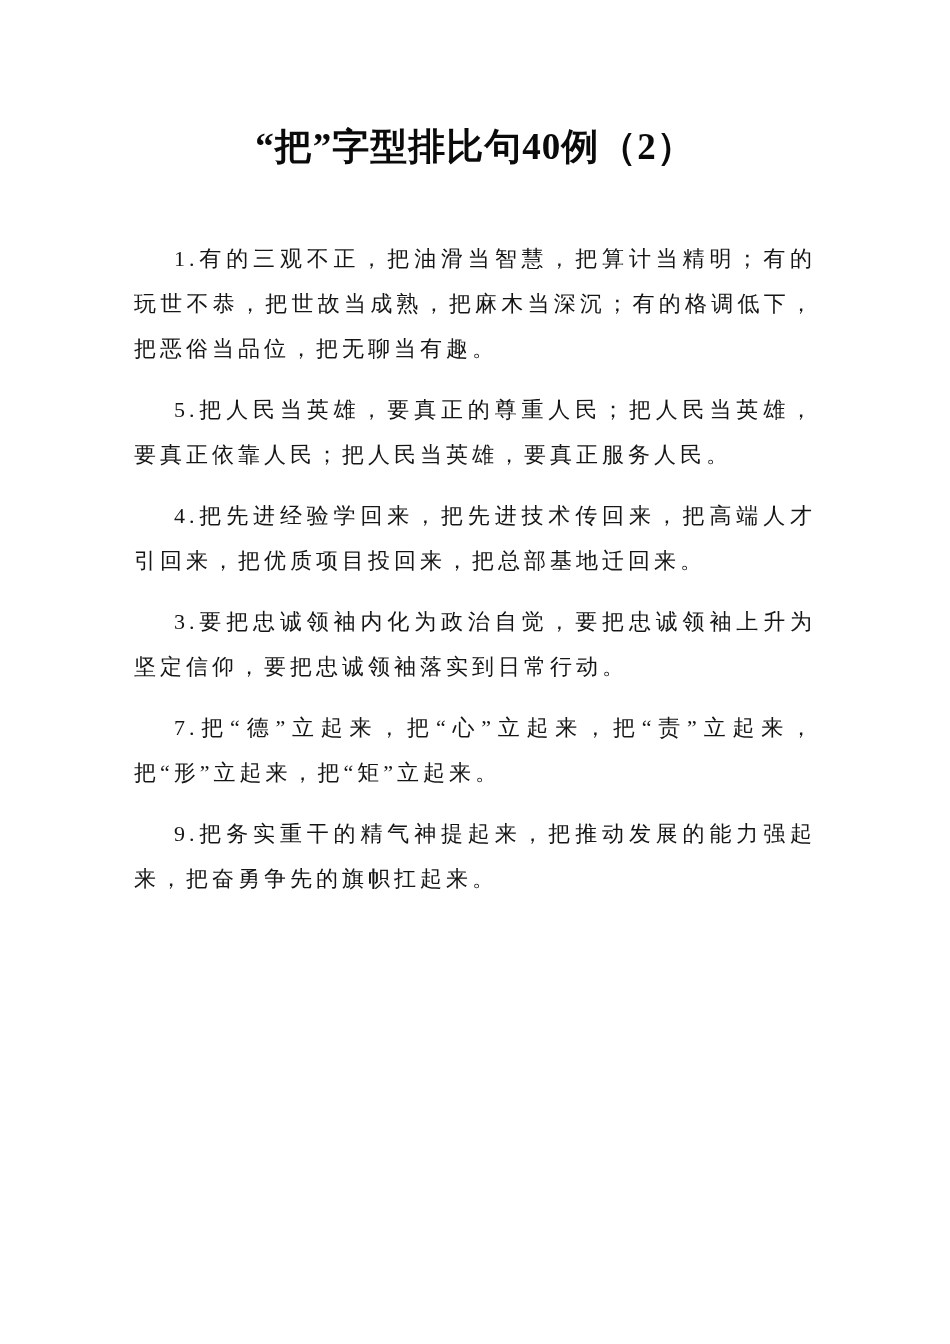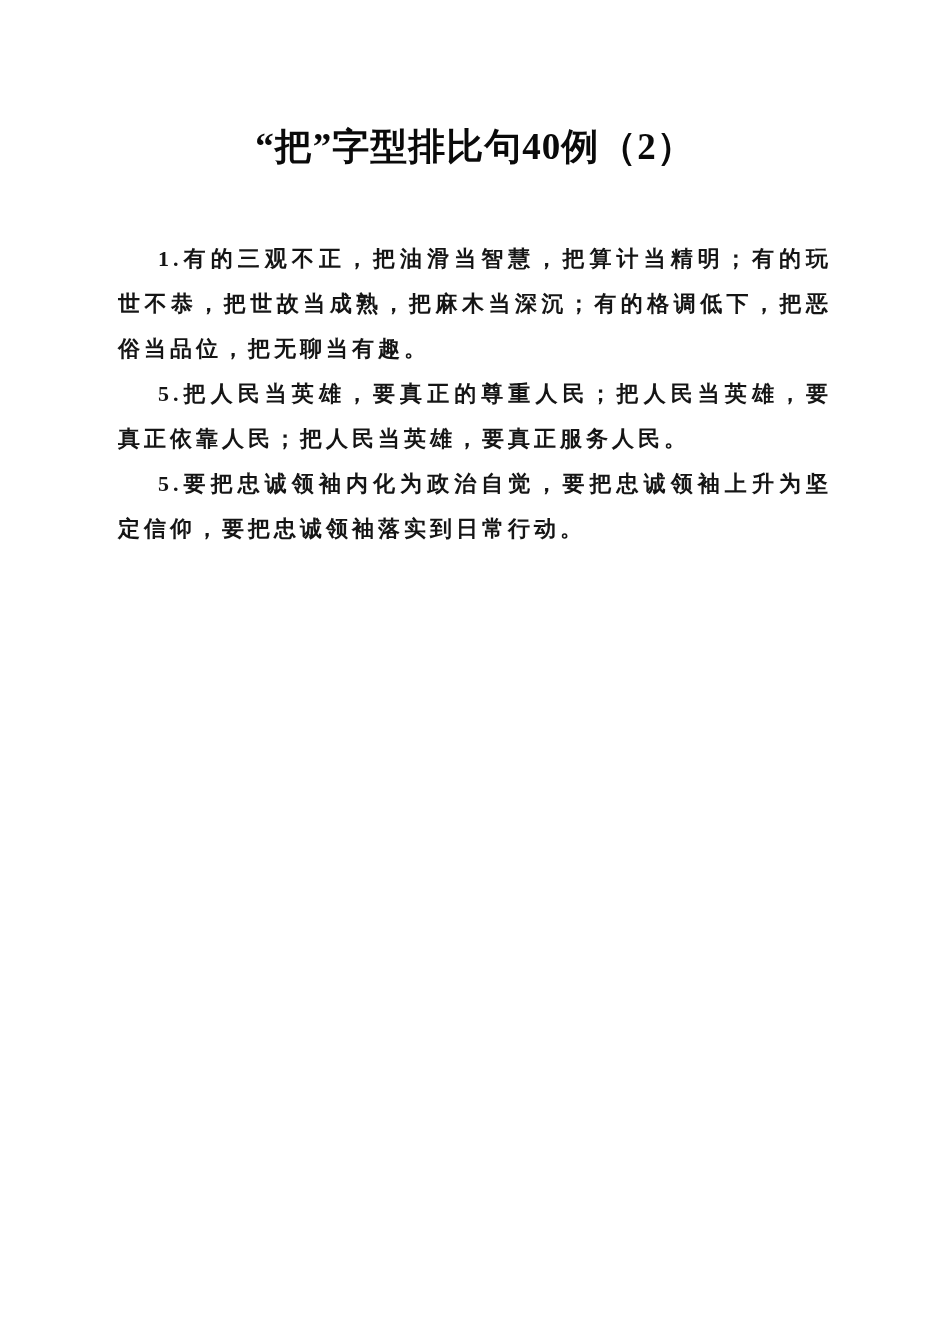--- a/index.html
+++ b/index.html
@@ -25,34 +25,37 @@
     line-height: 50px;
     font-weight: bold;
     letter-spacing: 1px;
     color: #0a0a0a;
     font-family: "Liberation Serif", "DejaVu Serif", serif;
   }
   .doc-body {
     margin: 64px 118px 0 118px;
   }
   .para {
-    margin: 0;
+    margin: 16px;
     font-size: 22px;
     line-height: 45px;
     letter-spacing: 4px;
     text-align: justify;
     text-indent: 40px;
     color: #151515;
-    font-weight: bold;
+    font-weight: normal;
   }
 </style>
 </head>
 <body>
 
 <div class="page">
   <h1 class="doc-title">“把”字型排比句40例（2）</h1>
 
   <div class="doc-body">
     <p class="para">1.有的三观不正，把油滑当智慧，把算计当精明；有的玩世不恭，把世故当成熟，把麻木当深沉；有的格调低下，把恶俗当品位，把无聊当有趣。</p>
     <p class="para">5.把人民当英雄，要真正的尊重人民；把人民当英雄，要真正依靠人民；把人民当英雄，要真正服务人民。</p>
-    <p class="para">5.要把忠诚领袖内化为政治自觉，要把忠诚领袖上升为坚定信仰，要把忠诚领袖落实到日常行动。</p>
+    <p class="para">4.把先进经验学回来，把先进技术传回来，把高端人才引回来，把优质项目投回来，把总部基地迁回来。</p>
+    <p class="para">3.要把忠诚领袖内化为政治自觉，要把忠诚领袖上升为坚定信仰，要把忠诚领袖落实到日常行动。</p>
+    <p class="para">7.把“德”立起来，把“心”立起来，把“责”立起来，把“形”立起来，把“矩”立起来。</p>
+    <p class="para">9.把务实重干的精气神提起来，把推动发展的能力强起来，把奋勇争先的旗帜扛起来。</p>
   </div>
 </div>
 
 </body></html>

